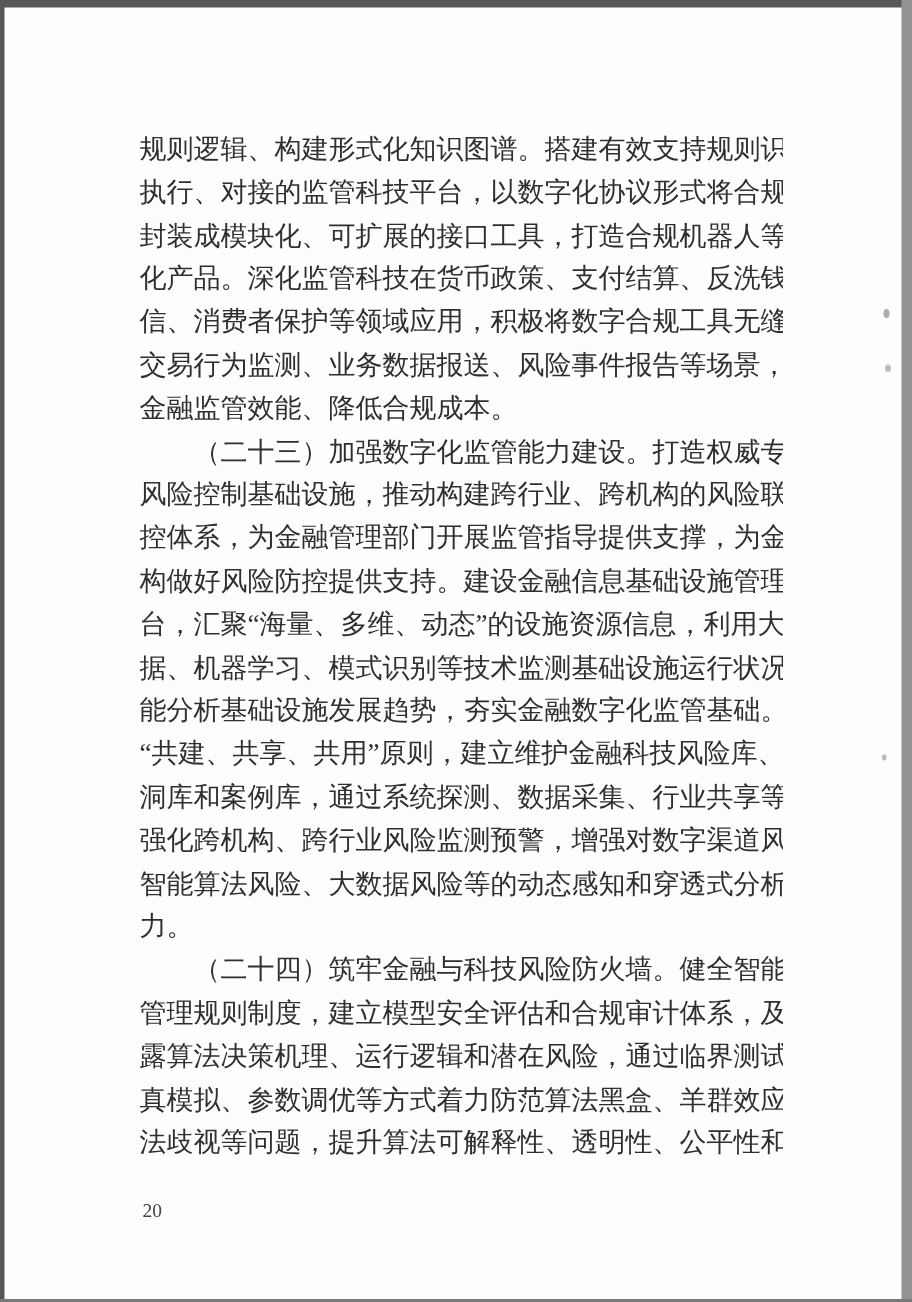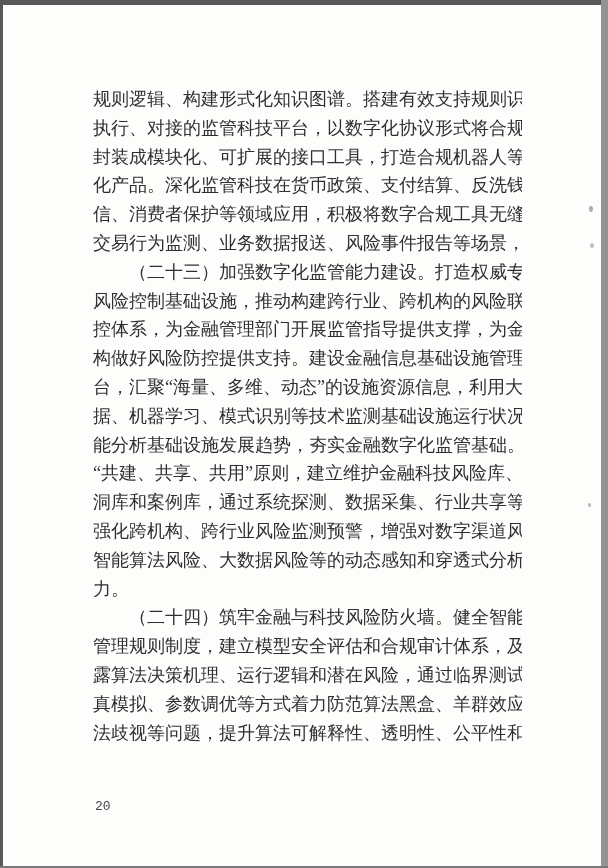--- a/index.html
+++ b/index.html
@@ -47,21 +47,20 @@
   }
   .line.indented {
     padding-left: 36px;
   }
   .page-number {
     position: absolute;
     left: 95px;
     top: 799px;
     font-size: 13px;
     color: #444444;
-    font-family: Liberation Mono, monospace;
   }
   .speck {
     position: absolute;
     border-radius: 50%;
     background: #adadad;
   }
   .speck.s1 { left: 589px; top: 206px; width: 4px; height: 6px; }
   .speck.s2 { left: 590px; top: 243px; width: 4px; height: 5px; background: #bdbdbd; }
   .speck.s3 { left: 588px; top: 503px; width: 3px; height: 4px; background: #b8b8b8; }
 </style>
@@ -74,20 +73,21 @@
   <div class="edge right"></div>
   <div class="edge bottom"></div>
 
   <div class="text-block" id="textBlock">
       <div class="line">规则逻辑、构建形式化知识图谱。搭建有效支持规则识读、</div>
       <div class="line">执行、对接的监管科技平台，以数字化协议形式将合规要求</div>
       <div class="line">封装成模块化、可扩展的接口工具，打造合规机器人等专业</div>
       <div class="line">化产品。深化监管科技在货币政策、支付结算、反洗钱、征</div>
       <div class="line">信、消费者保护等领域应用，积极将数字合规工具无缝嵌入</div>
       <div class="line">交易行为监测、业务数据报送、风险事件报告等场景，提升</div>
+      <div class="line para-end">金融监管效能、降低合规成本。</div>
       <div class="line indented">（二十三）加强数字化监管能力建设。打造权威专业化</div>
       <div class="line">风险控制基础设施，推动构建跨行业、跨机构的风险联防联</div>
       <div class="line">控体系，为金融管理部门开展监管指导提供支撑，为金融机</div>
       <div class="line">构做好风险防控提供支持。建设金融信息基础设施管理平</div>
       <div class="line">台，汇聚“海量、多维、动态”的设施资源信息，利用大数</div>
       <div class="line">据、机器学习、模式识别等技术监测基础设施运行状况、智</div>
       <div class="line">能分析基础设施发展趋势，夯实金融数字化监管基础。按照</div>
       <div class="line">“共建、共享、共用”原则，建立维护金融科技风险库、漏</div>
       <div class="line">洞库和案例库，通过系统探测、数据采集、行业共享等方式</div>
       <div class="line">强化跨机构、跨行业风险监测预警，增强对数字渠道风险、</div>

